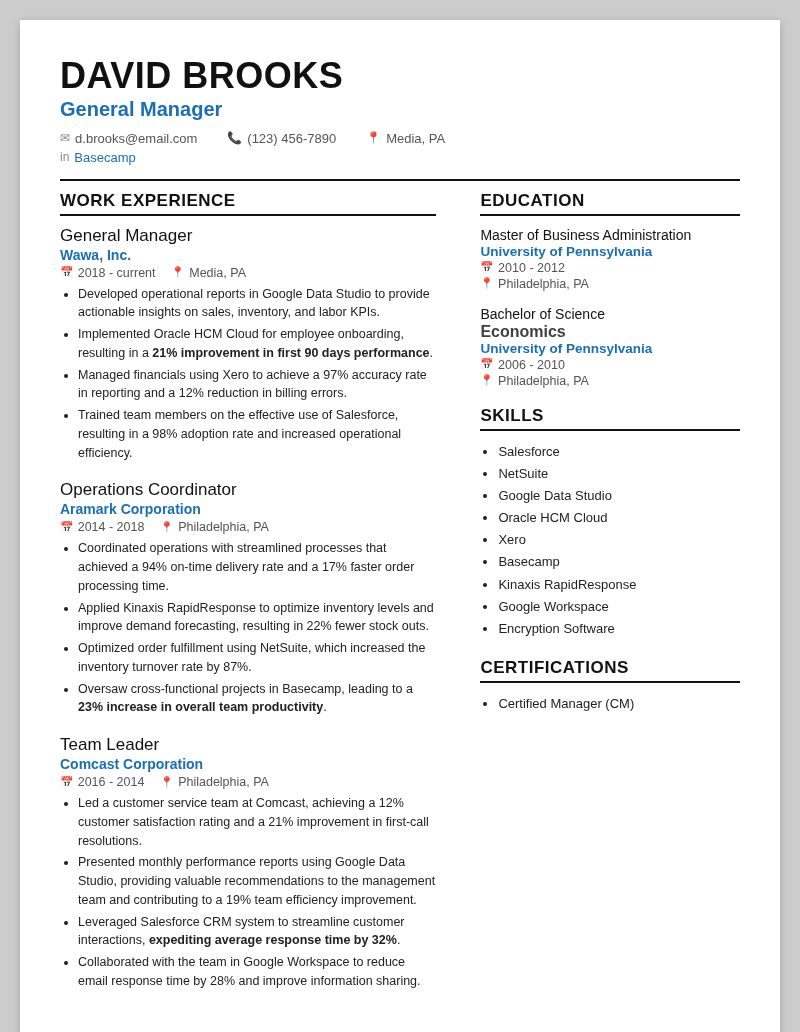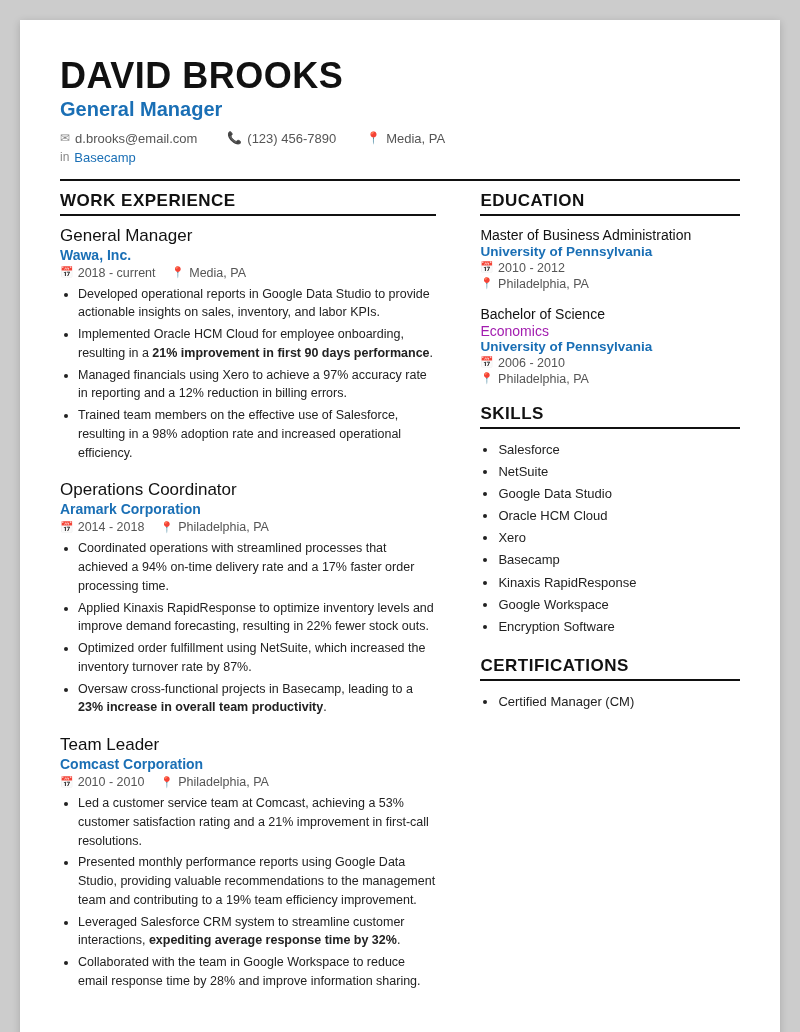--- a/index.html
+++ b/index.html
@@ -129,23 +129,23 @@
     .edu-entry {
       margin-bottom: 14px;
     }
     .edu-degree {
       font-size: 14px;
       color: #111;
       font-weight: 400;
       line-height: 1.3;
     }
     .edu-field {
-      font-size: 14px;
-      color: #a21caf;
-      font-weight: 400;
+      font-size: 16px;
+      color: #404040;
+      font-weight: 700;
     }
     .edu-school {
       font-size: 13.5px;
       font-weight: 700;
       color: #1a6fb5;
       margin-bottom: 2px;
     }
     .edu-meta {
       display: flex;
       flex-direction: column;
@@ -251,29 +251,29 @@
           <li>Oversaw cross-functional projects in Basecamp, leading to a <strong>23% increase in overall team productivity</strong>.</li>
         </ul>
       </div>
 
       <div class="work-entry">
         <div class="job-title">Team Leader</div>
         <div class="company-name">Comcast Corporation</div>
         <div class="job-meta">
           <div class="job-meta-item">
             <span class="meta-icon">📅</span>
-            <span>2010 - 2010</span>
+            <span>2016 - 2014</span>
           </div>
           <div class="job-meta-item">
             <span class="meta-icon">📍</span>
             <span>Philadelphia, PA</span>
           </div>
         </div>
         <ul class="bullet-list">
-          <li>Led a customer service team at Comcast, achieving a 53% customer satisfaction rating and a 21% improvement in first-call resolutions.</li>
+          <li>Led a customer service team at Comcast, achieving a 12% customer satisfaction rating and a 21% improvement in first-call resolutions.</li>
           <li>Presented monthly performance reports using Google Data Studio, providing valuable recommendations to the management team and contributing to a 19% team efficiency improvement.</li>
           <li>Leveraged Salesforce CRM system to streamline customer interactions, <strong>expediting average response time by 32%</strong>.</li>
           <li>Collaborated with the team in Google Workspace to reduce email response time by 28% and improve information sharing.</li>
         </ul>
       </div>
     </div>
 
     <div class="right-col">
 
       <div>

